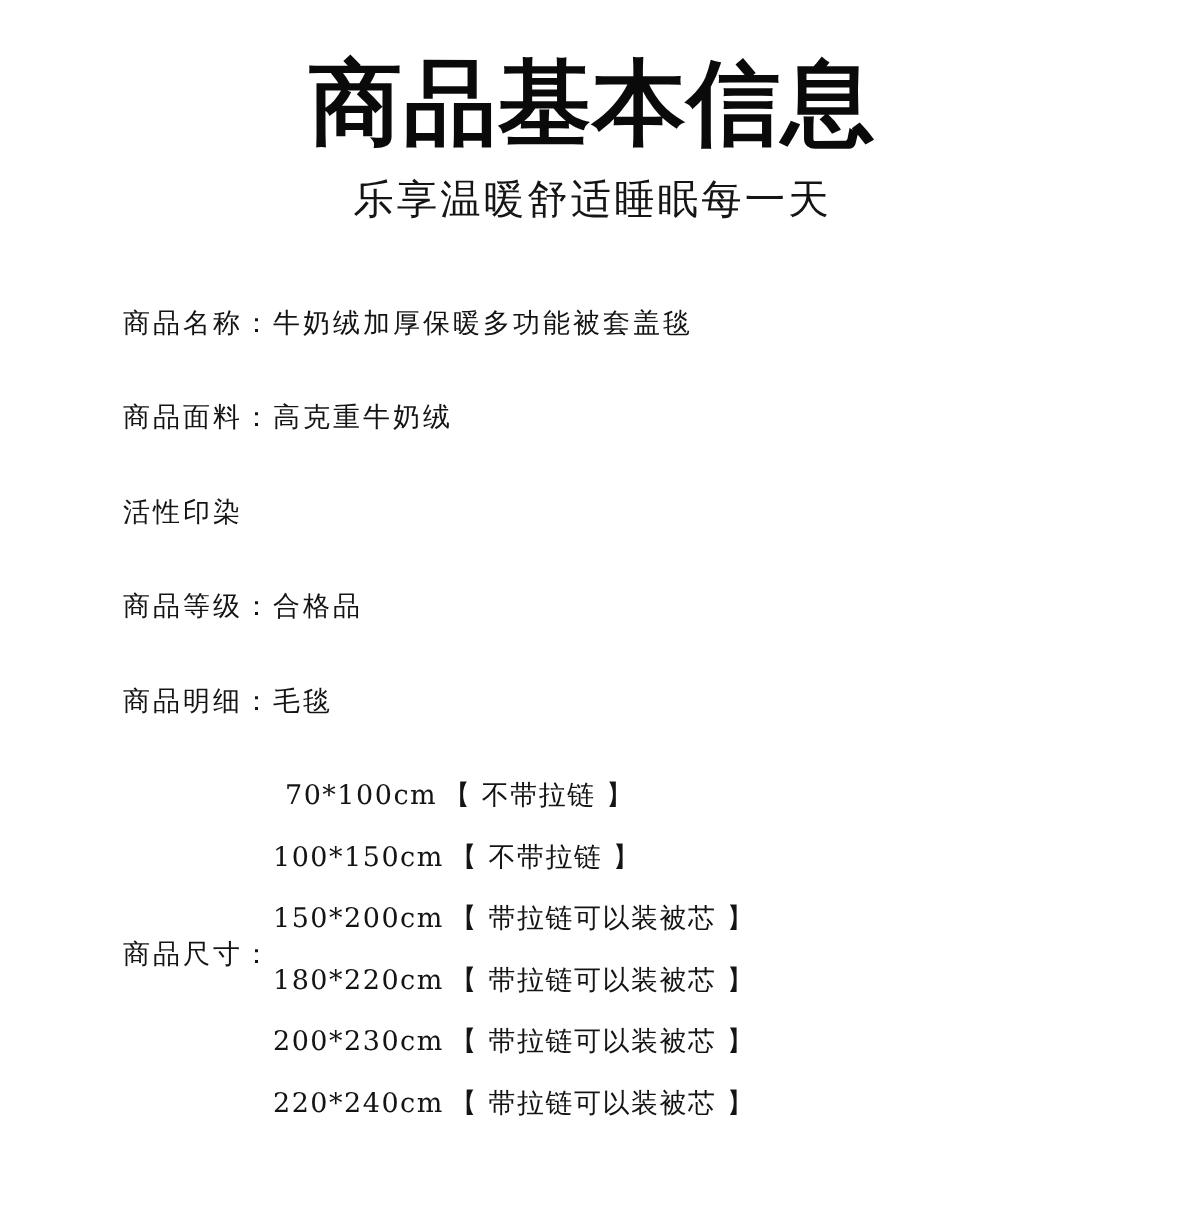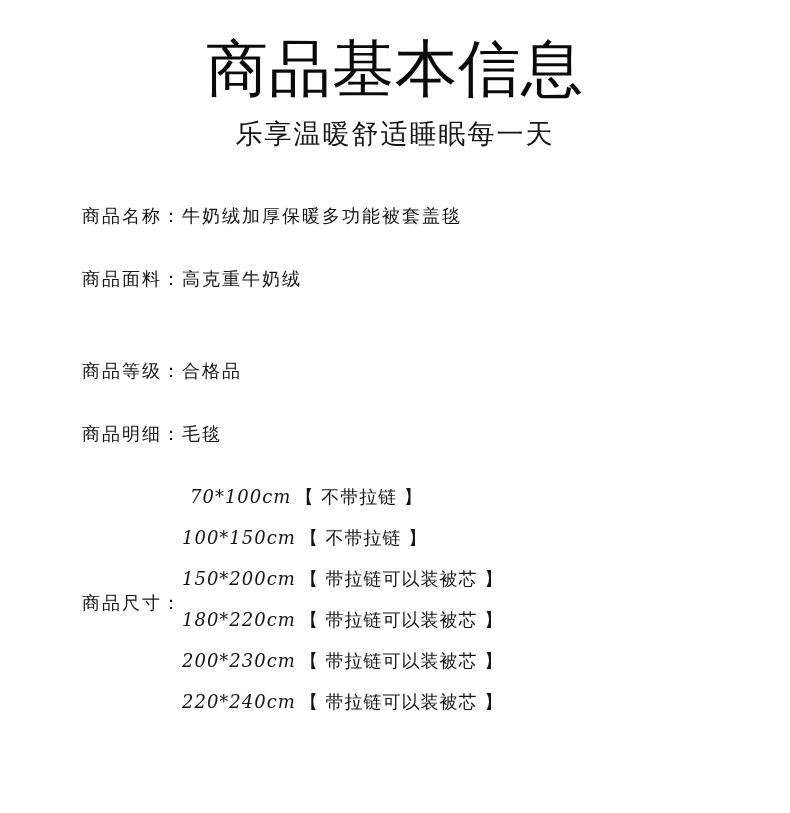--- a/index.html
+++ b/index.html
@@ -13,21 +13,21 @@
   }
   .page {
     width: 790px;
     height: 813px;
     background: #ffffff;
   }
   .page-title {
     margin-top: 34px;
     text-align: center;
     font-size: 62px;
-    font-weight: normal;
+    font-weight: bold;
     line-height: 1.12;
     letter-spacing: 1px;
     color: #0a0a0a;
   }
   .page-subtitle {
     margin-top: 14px;
     text-align: center;
     font-size: 27px;
     line-height: 1.25;
     letter-spacing: 2px;
@@ -49,21 +49,21 @@
   .detail-label { flex: 0 0 auto; }
   .detail-value { flex: 0 0 auto; }
   .sizes-row { margin-bottom: 0; align-items: center; }
   .sizes-list { letter-spacing: 1px; }
   .size-item {
     line-height: 34px;
     margin-bottom: 7px;
     white-space: nowrap;
   }
   .size-item:first-child .size-dimensions { padding-left: 8px; }
-  .size-dimensions { display: inline; font-style: italic; }
+  .size-dimensions { display: inline; }
   .size-note { display: inline; padding-left: 4px; }
 </style>
 </head>
 <body>
 
 <div class="page">
 
   <h1 class="page-title">商品基本信息</h1>
   <div class="page-subtitle">乐享温暖舒适睡眠每一天</div>
 
@@ -73,20 +73,21 @@
       <span class="detail-label">商品名称：</span>
       <span class="detail-value">牛奶绒加厚保暖多功能被套盖毯</span>
     </div>
 
     <div class="detail-row">
       <span class="detail-label">商品面料：</span>
       <span class="detail-value">高克重牛奶绒</span>
     </div>
 
     <div class="detail-row">
+      <span class="detail-value">活性印染</span>
     </div>
 
     <div class="detail-row">
       <span class="detail-label">商品等级：</span>
       <span class="detail-value">合格品</span>
     </div>
 
     <div class="detail-row">
       <span class="detail-label">商品明细：</span>
       <span class="detail-value">毛毯</span>

